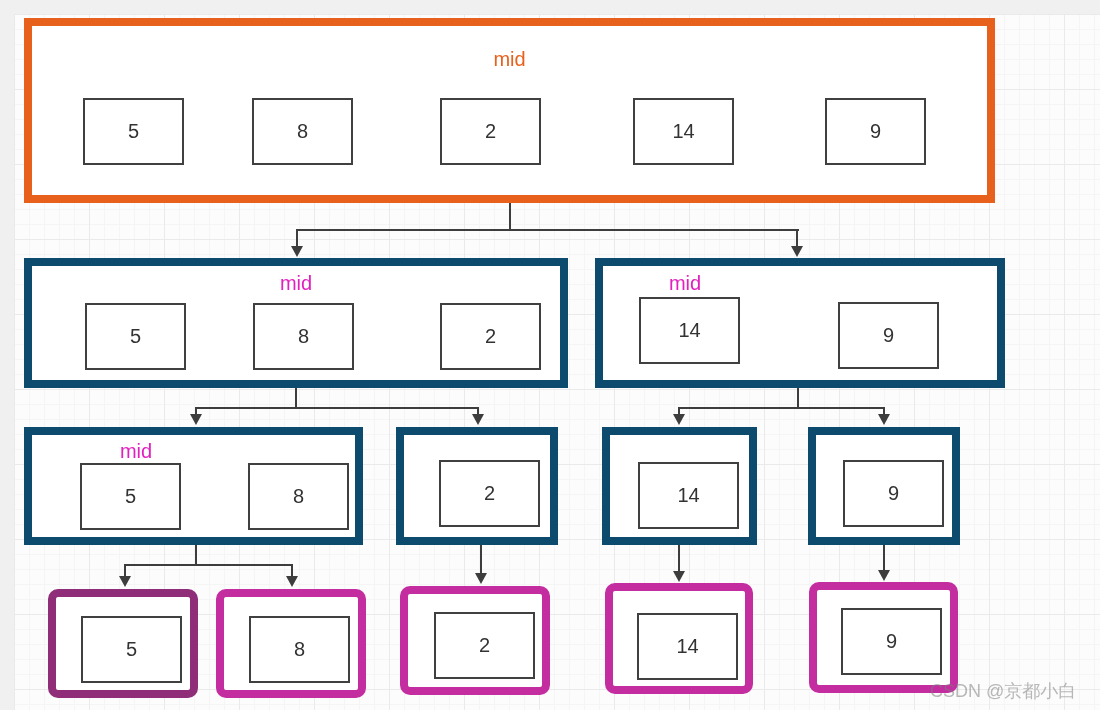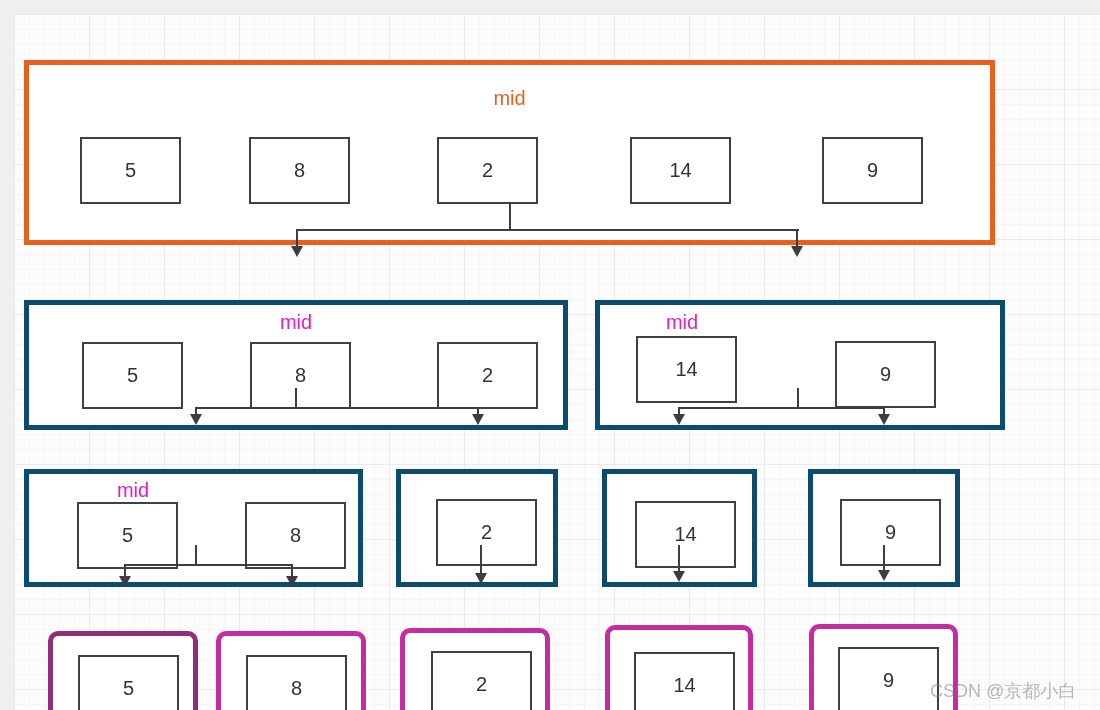--- a/index.html
+++ b/index.html
@@ -10,21 +10,21 @@
   .grid{
     position:absolute;left:14px;top:14px;width:1086px;height:696px;
     background-color:#fcfcfc;
     background-image:
       linear-gradient(to right,#eaeaea 1px,transparent 1px),
       linear-gradient(to bottom,#eaeaea 1px,transparent 1px),
       linear-gradient(to right,#f5f5f5 1px,transparent 1px),
       linear-gradient(to bottom,#f5f5f5 1px,transparent 1px);
     background-size:75px 75px,75px 75px,15px 15px,15px 15px;
   }
-  .grp{position:absolute;background:#ffffff;border:5px solid #0c4a6e;box-sizing:border-box;margin-top:42px;}
+  .grp{position:absolute;background:#ffffff;border:8px solid #0c4a6e;box-sizing:border-box;}
   .grp.orange{border-color:#e8611c;}
   .grp.rounded{border-radius:10px;border-color:#c32da0;}
   .grp.plum{border-color:#8f2d78;}
   .grp-label{
     position:absolute;font-size:20px;line-height:20px;color:#e31fc0;
     text-align:center;white-space:nowrap;
   }
   .grp-label.orange{color:#e8611c;}
   .nbox{
     position:absolute;width:101px;height:67px;border:2px solid #404040;

